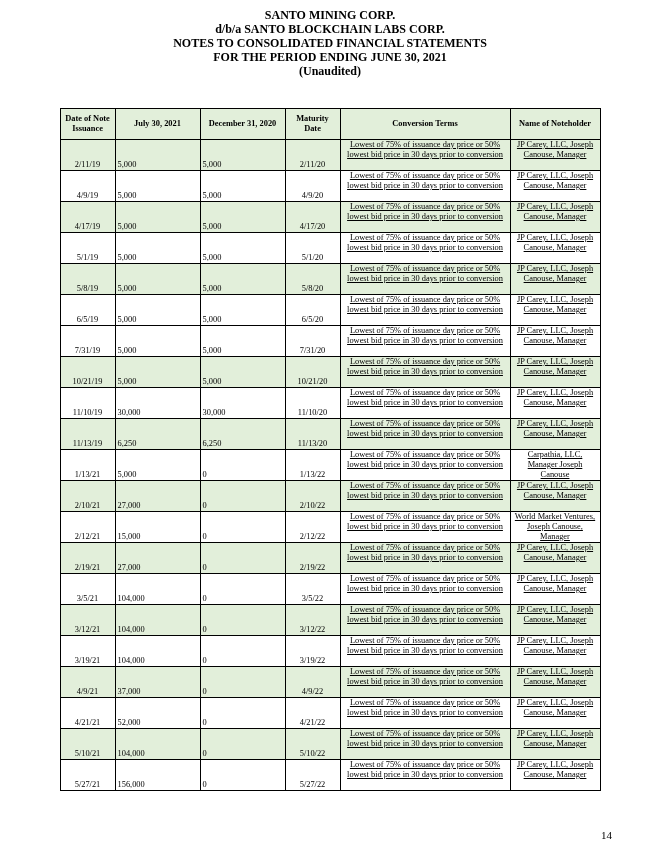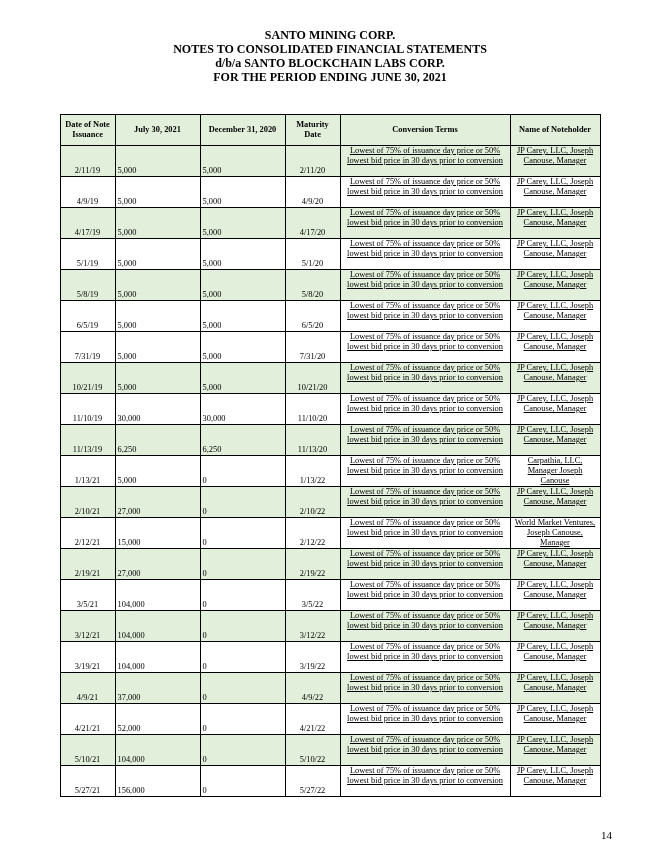--- a/index.html
+++ b/index.html
@@ -5,21 +5,21 @@
   * { box-sizing: border-box; }
   html, body {
     margin: 0; padding: 0;
     width: 660px; height: 853px;
     background: #ffffff;
     font-family: "Liberation Serif", serif;
     color: #000;
   }
   .page { position: relative; width: 660px; height: 853px; overflow: hidden; }
 
-  .doc-header { padding-top: 28px; text-align: center; font-weight: bold; }
+  .doc-header { padding-top: 8px; text-align: center; font-weight: bold; }
   .doc-header div { font-size: 12px; line-height: 14px; }
 
   table.notes {
     border-collapse: collapse;
     table-layout: fixed;
     width: 540px;
     margin: 30px auto 0 auto;
   }
   table.notes th, table.notes td {
     border: 1px solid #000;
@@ -50,23 +50,24 @@
     font-size: 11px;
   }
 </style>
 </head>
 <body>
 
 <div class="page">
 
   <div class="doc-header">
     <div>SANTO MINING CORP.</div>
+    <div>d/b/a SANTO BLOCKCHAIN LABS CORP.</div>
     <div>NOTES TO CONSOLIDATED FINANCIAL STATEMENTS</div>
-    <div>d/b/a SANTO BLOCKCHAIN LABS CORP.</div>
     <div>FOR THE PERIOD ENDING JUNE 30, 2021</div>
+    <div>(Unaudited)</div>
   </div>
 
   <table class="notes">
     <colgroup>
       <col style="width:55px">
       <col style="width:85px">
       <col style="width:85px">
       <col style="width:55px">
       <col style="width:170px">
       <col style="width:90px">

